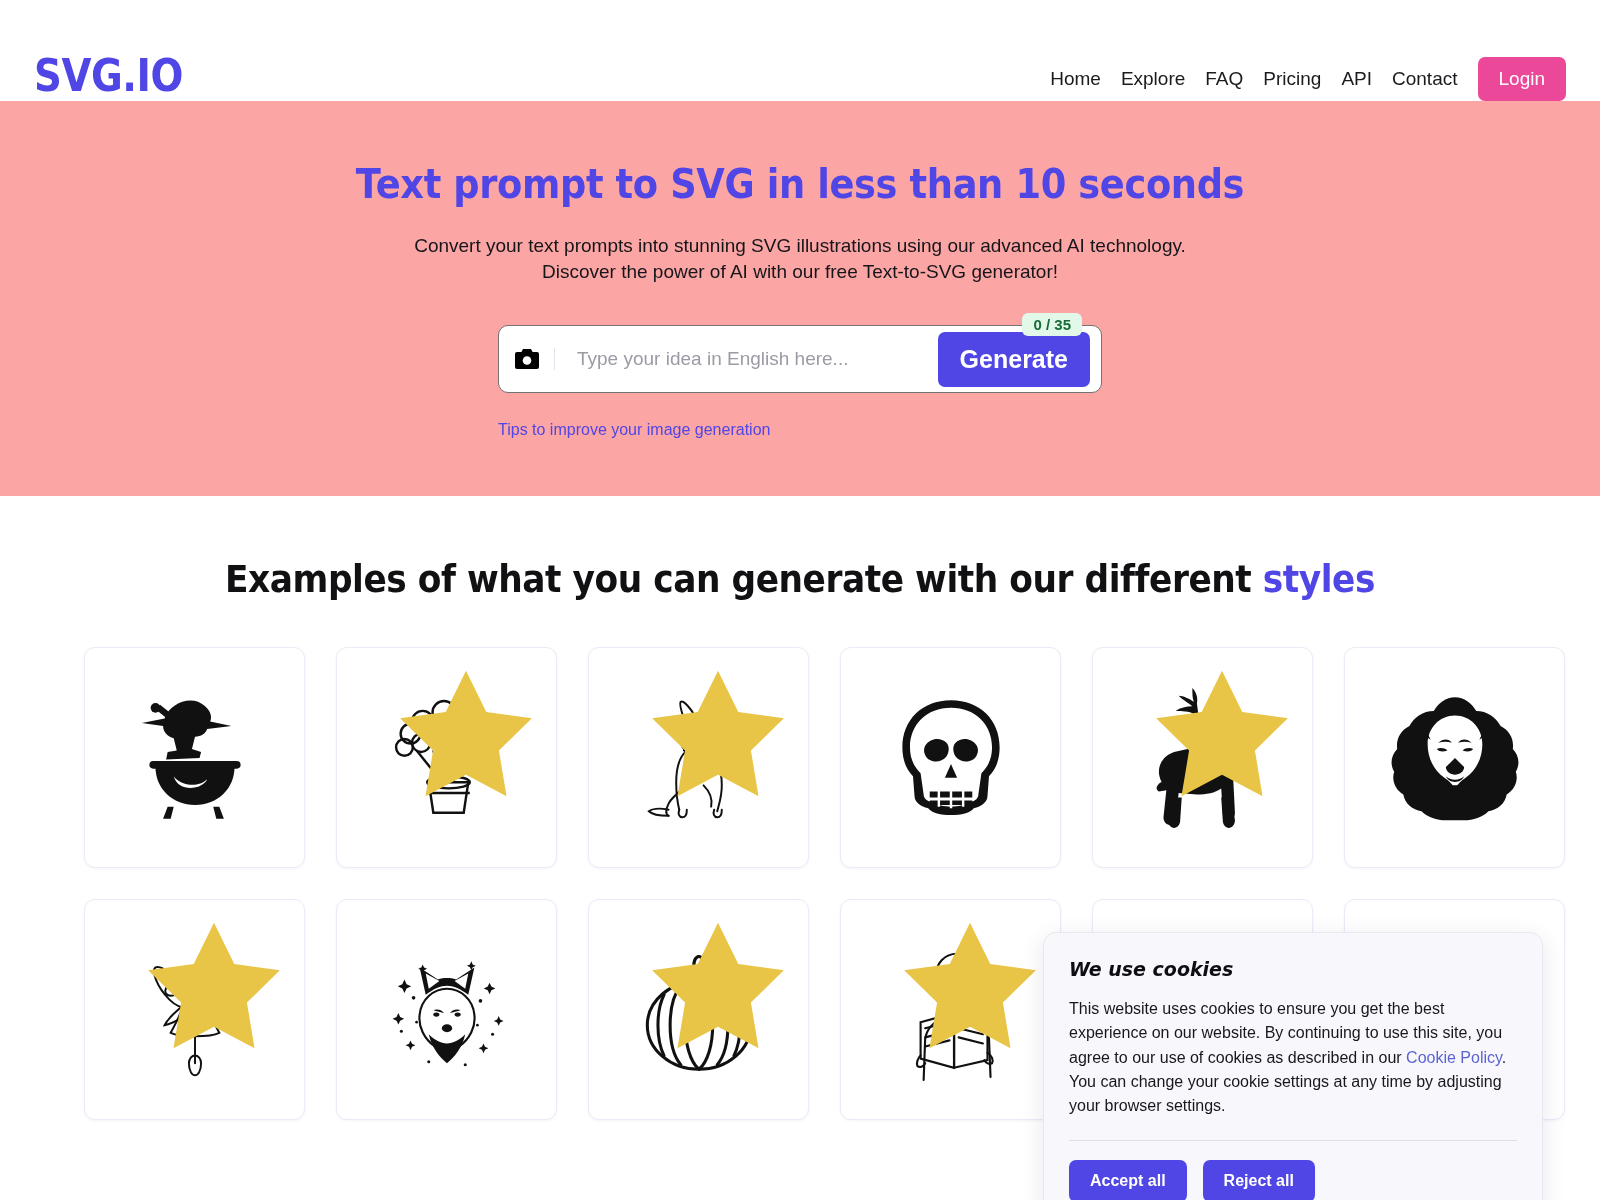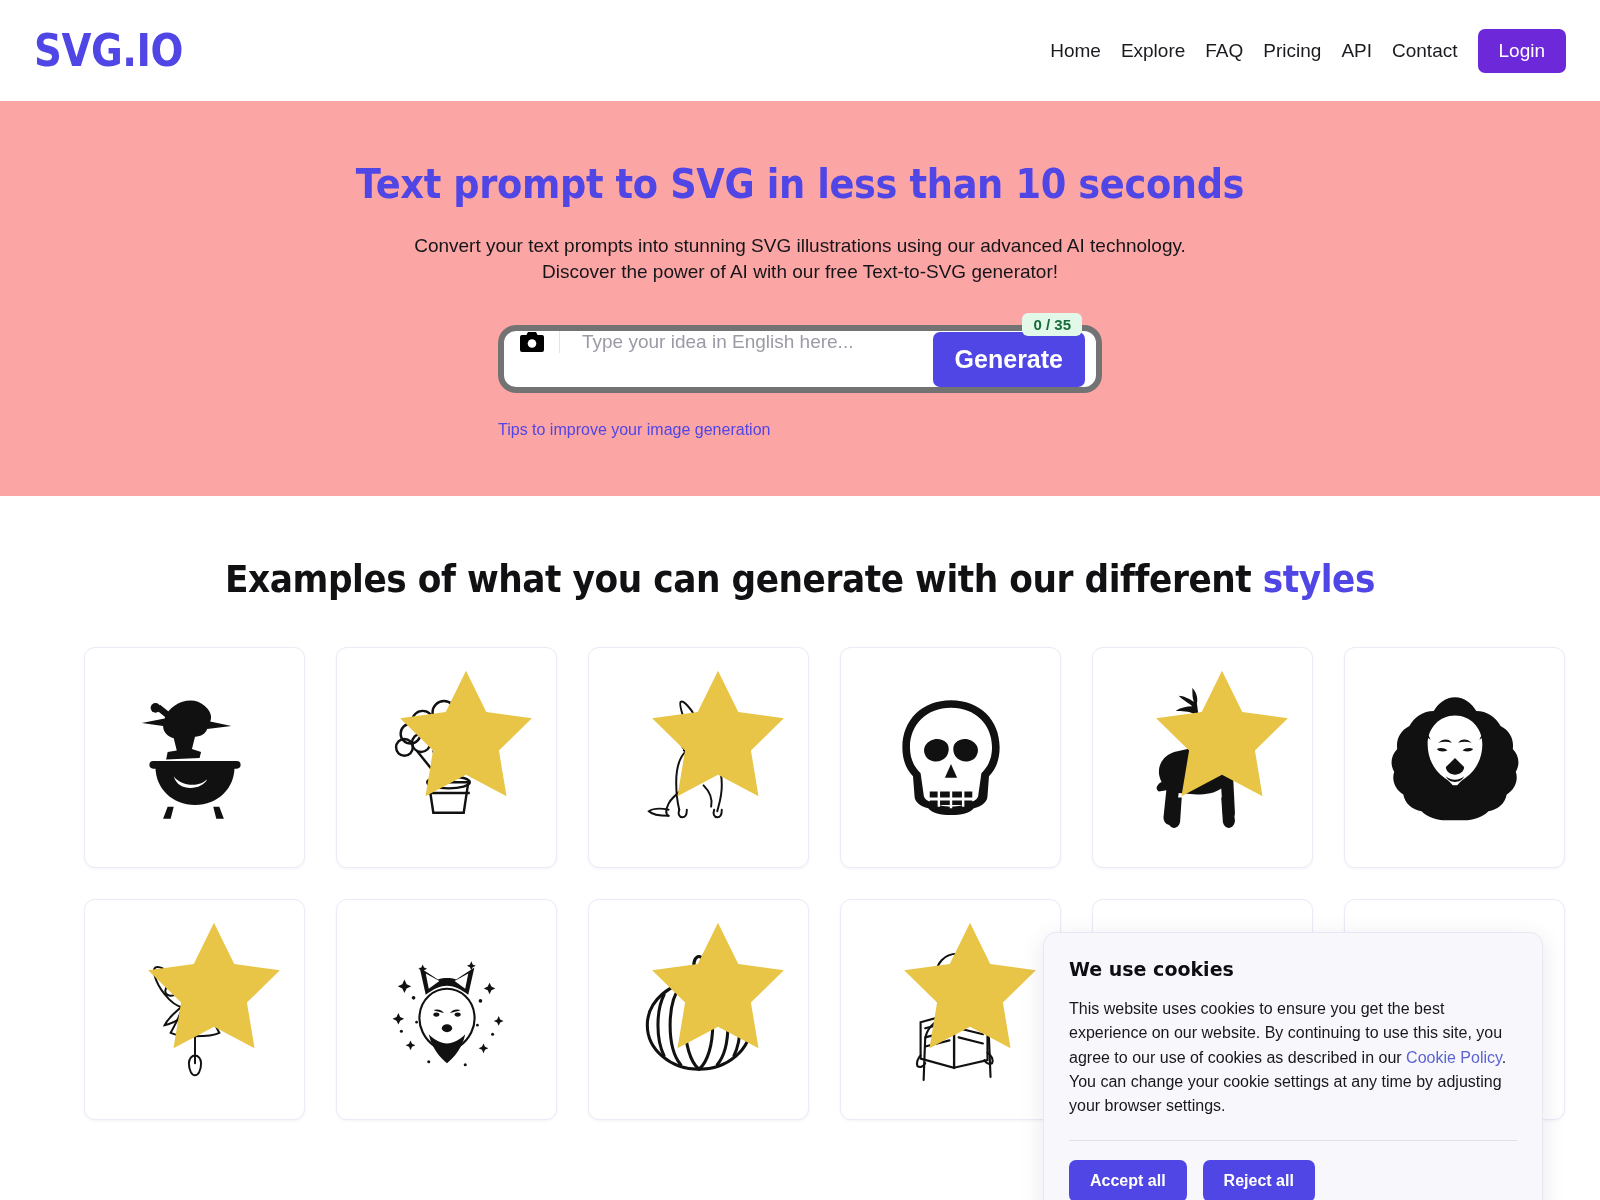--- a/index.html
+++ b/index.html
@@ -9,21 +9,21 @@
     background: #ffffff;
     overflow: hidden;
   }
   .page { position: relative; width: 1600px; height: 1200px; }
 
   
   .header {
     height: 101px;
     background: #ffffff;
     display: flex;
-    align-items: center;
+    align-items: flex-end;
     padding: 0 34px 0 34px;
   }
   .logo {
     font-size: 44px;
     font-weight: 800;
     letter-spacing: -0.5px;
     color: #4f46e5;
     font-family: "DejaVu Sans", sans-serif;
     transform: scaleX(0.88);
     transform-origin: left center;
@@ -34,21 +34,21 @@
     align-items: center;
     gap: 20px;
   }
   .nav-link {
     font-size: 19px;
     color: #1b1b1f;
     text-decoration: none;
     white-space: nowrap;
   }
   .login-btn {
-    background: #6d28d9;
+    background: #ec4899;
     color: #ffffff;
     font-size: 19px;
     border: none;
     border-radius: 7px;
     padding: 11px 21px;
     cursor: pointer;
     font-family: "Liberation Sans", sans-serif;
   }
 
   
@@ -74,25 +74,25 @@
   }
 
   
   .search-wrap {
     position: relative;
     width: 604px;
     margin: 41px auto 0 auto;
   }
   .search-bar {
     display: flex;
-    align-items: flex-start;
+    align-items: center;
     height: 68px;
     background: #ffffff;
-    border: 6px solid #737373;
-    border-radius: 18px;
+    border: 1px solid #737373;
+    border-radius: 10px;
   }
   .camera-cell {
     width: 56px;
     display: flex;
     align-items: center;
     justify-content: center;
     border-right: 1px solid #e3e3ee;
     cursor: pointer;
   }
   .camera-icon { width: 26px; height: 22px; display: block; }
@@ -189,20 +189,21 @@
     border-radius: 13px;
     box-shadow: 0 6px 24px rgba(30,25,80,0.10);
     padding: 25px 25px 22px 25px;
   }
   .cookie h3 {
     font-size: 19px;
     font-weight: 800;
     color: #0e0e12;
     font-family: "DejaVu Sans", sans-serif;
     margin-bottom: 17px;
+    font-style: italic;
   }
   .cookie p {
     font-size: 16px;
     line-height: 1.52;
     color: #17171c;
   }
   .cookie p a { color: #5b63d3; text-decoration: none; }
   .cookie-divider {
     height: 1px;
     background: #e0e0ea;

